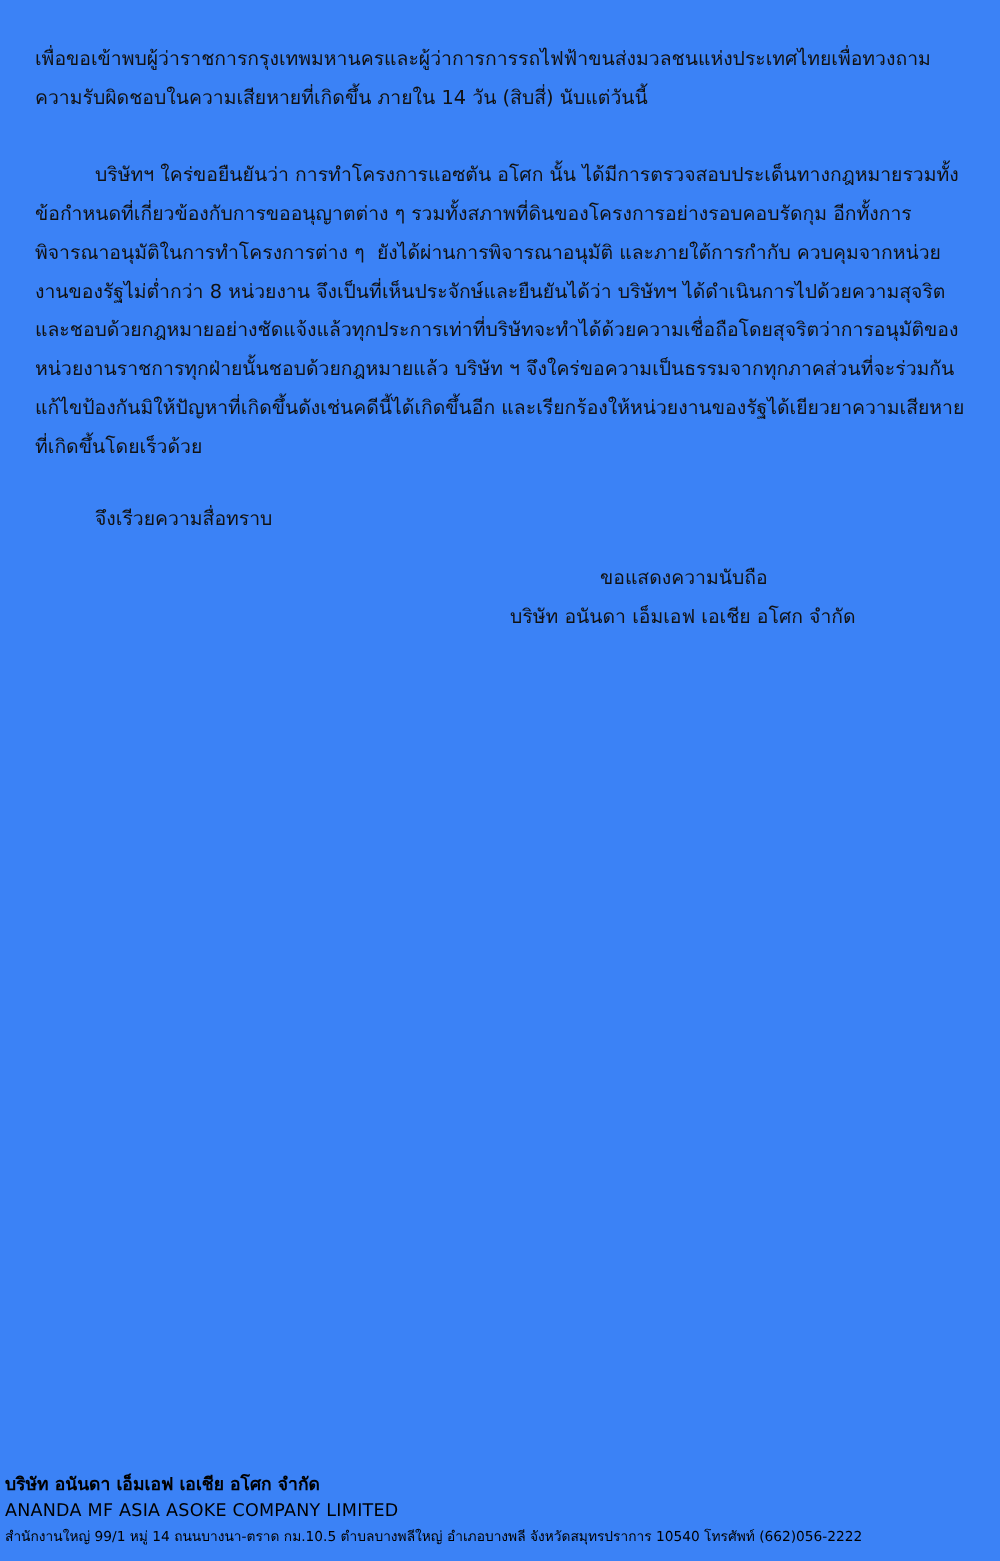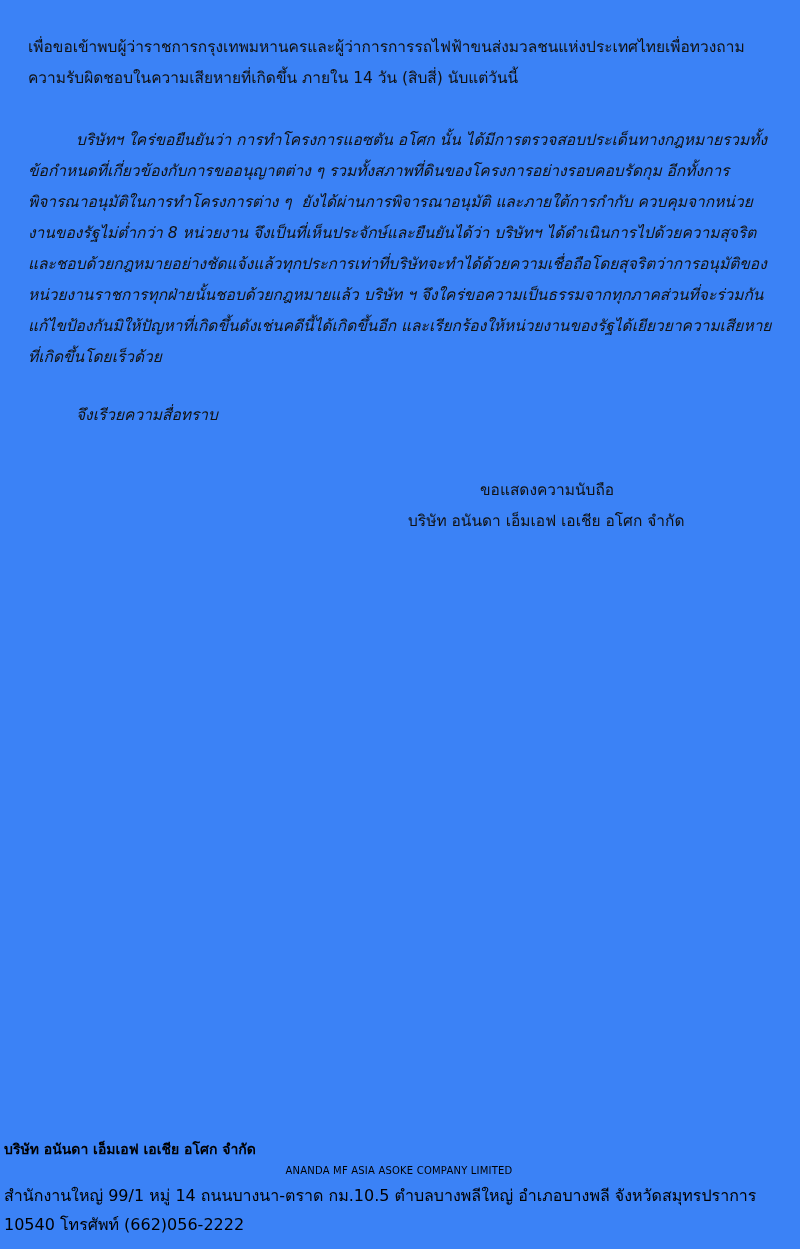--- a/index.html
+++ b/index.html
@@ -26,26 +26,25 @@
   .para {
     font-size: 15.5px;
     line-height: 31px;
     color: #111111;
     text-align: left;
     margin: 0 0 0 0;
     white-space: pre-wrap;
   }
   .para.indent {
     text-indent: 48px;
-    font-style: italic;
   }
   .gap-lg { height: 31px; }
   .gap-md { height: 27px; }
   .closing-block {
-    margin-top: 44px;
+    margin-top: 16px;
     text-align: left;
   }
   .closing-line {
     font-size: 15.5px;
     line-height: 31px;
     color: #111111;
   }
   .closing-1 { padding-left: 452px; }
   .closing-2 { padding-left: 380px; }
   .closing-3 { padding-left: 424px; }
@@ -56,29 +55,28 @@
     bottom: 10px;
     width: 790px;
   }
   .footer-th-name {
     font-size: 14px;
     font-weight: bold;
     line-height: 22px;
     color: #000;
   }
   .footer-en-name {
-    font-size: 10px;
+    font-size: 14px;
     line-height: 21px;
     color: #000;
     letter-spacing: 0.2px;
-    text-align: center;
   }
   .footer-address {
-    font-size: 16px;
-    line-height: 29px;
+    font-size: 11px;
+    line-height: 19px;
     color: #000;
   }
 </style>
 </head>
 <body>
 
 <div class="page">
 
   <div class="body-area">
 

